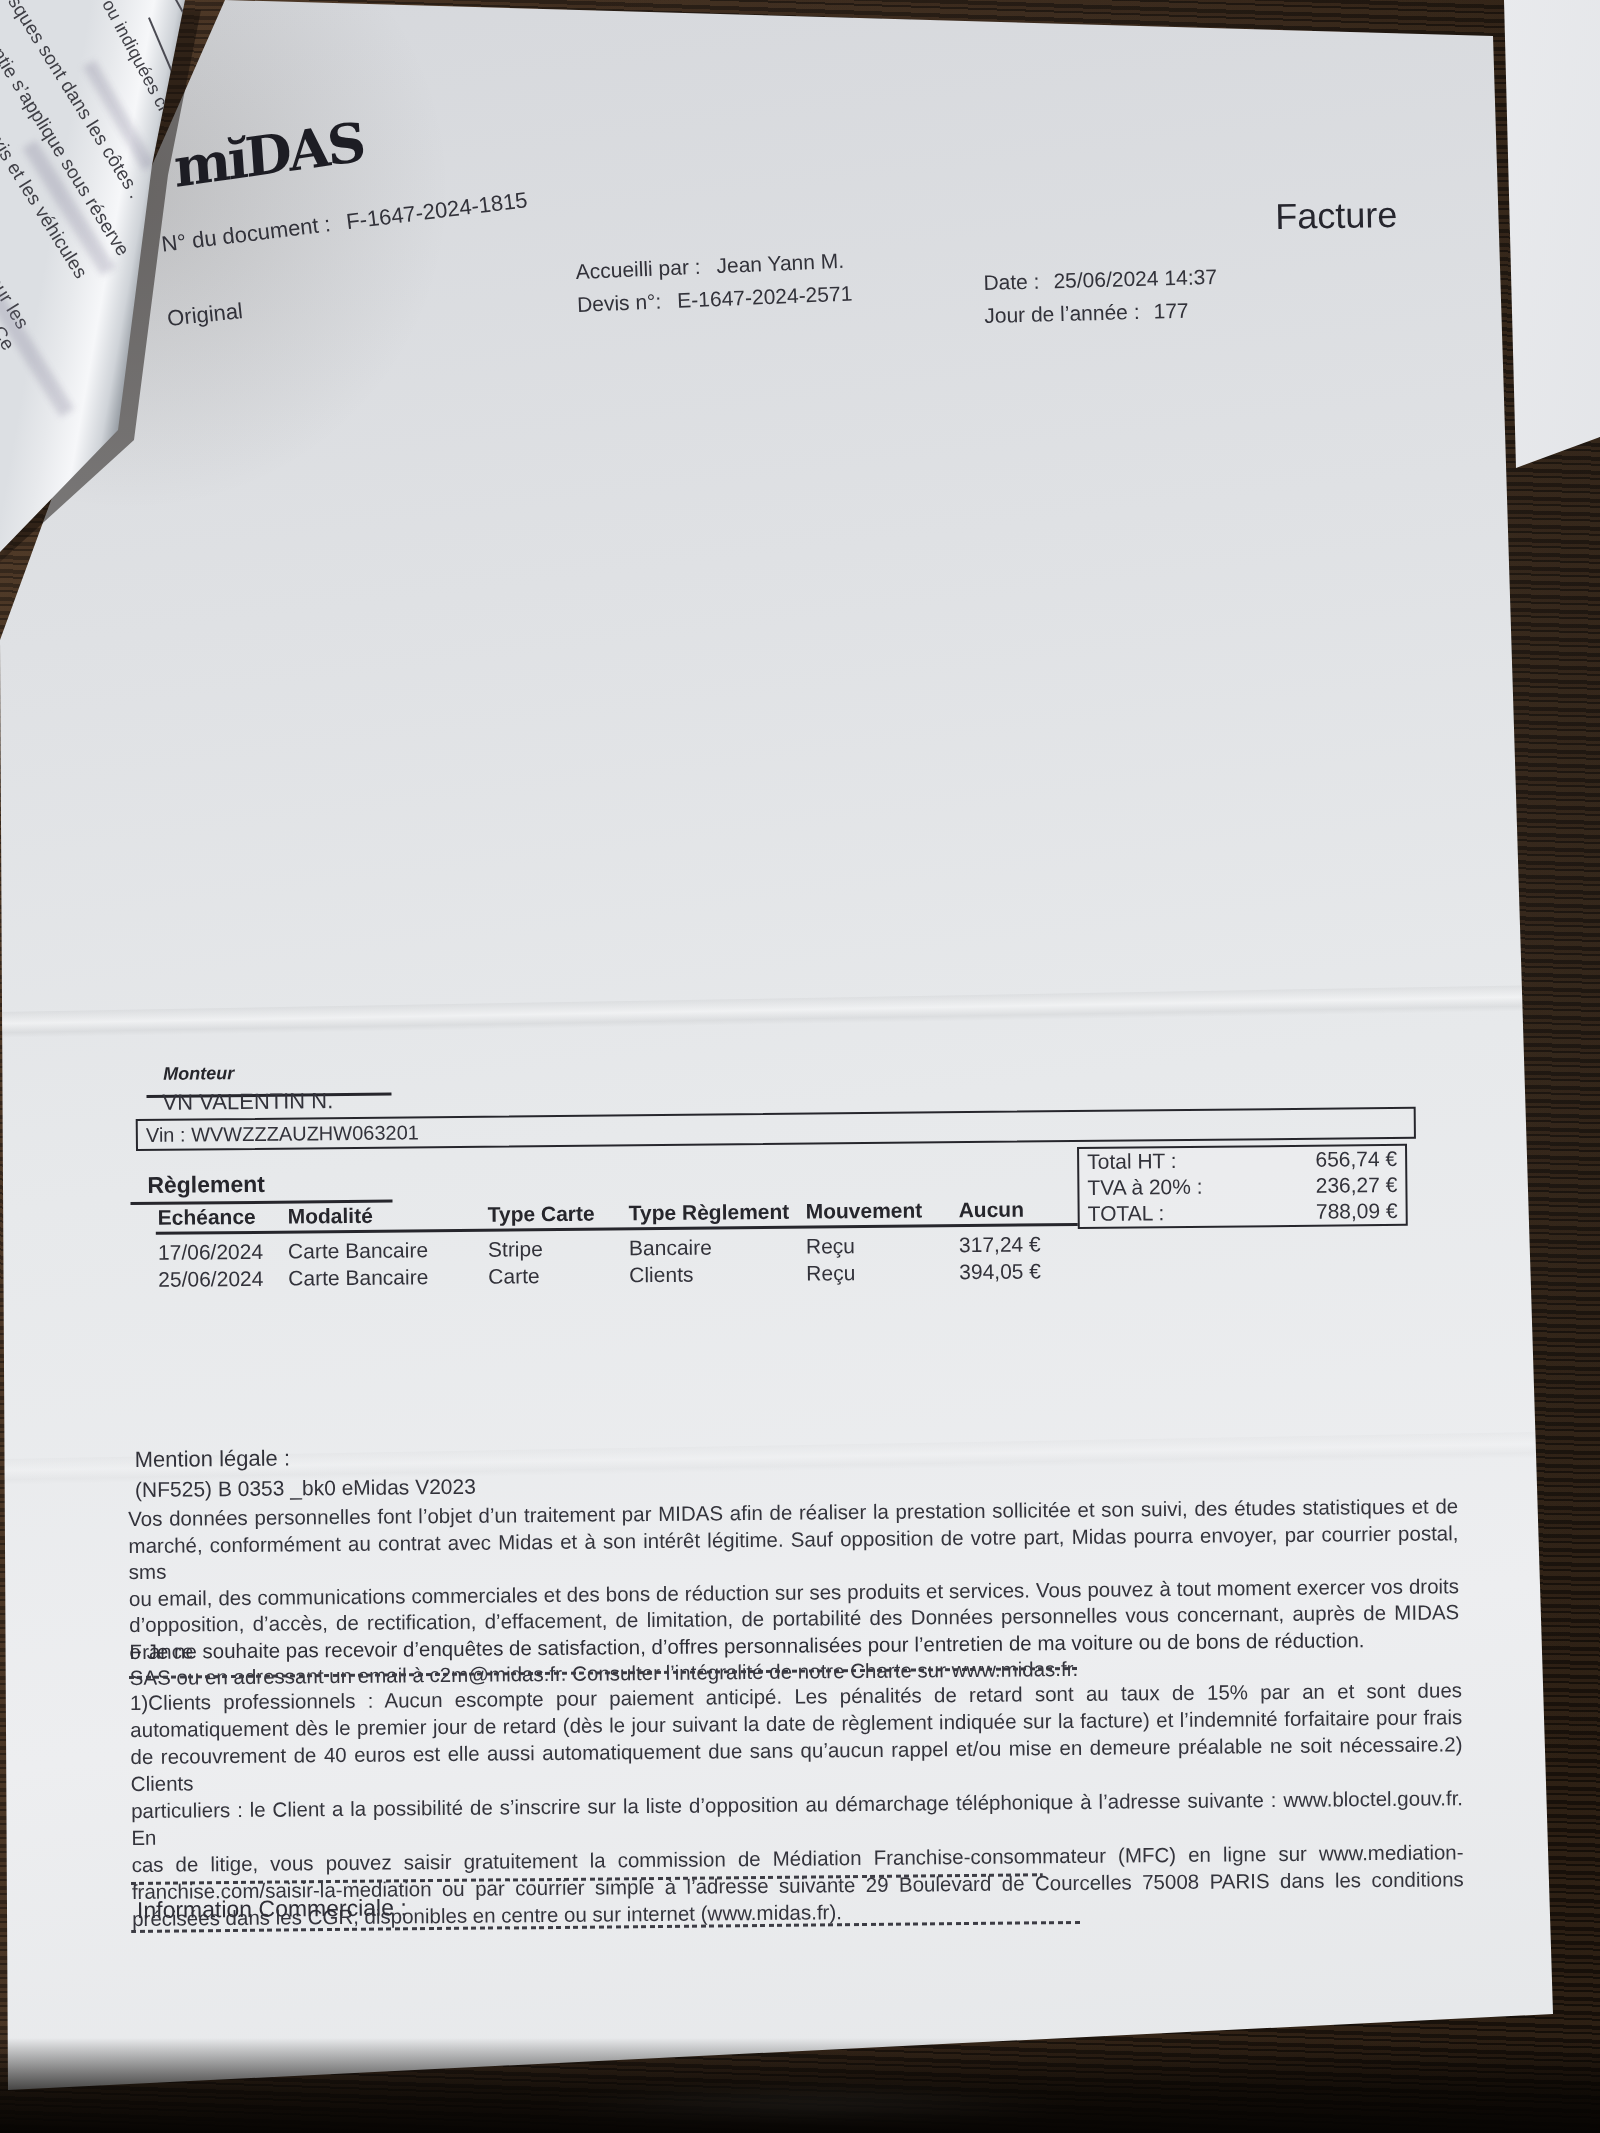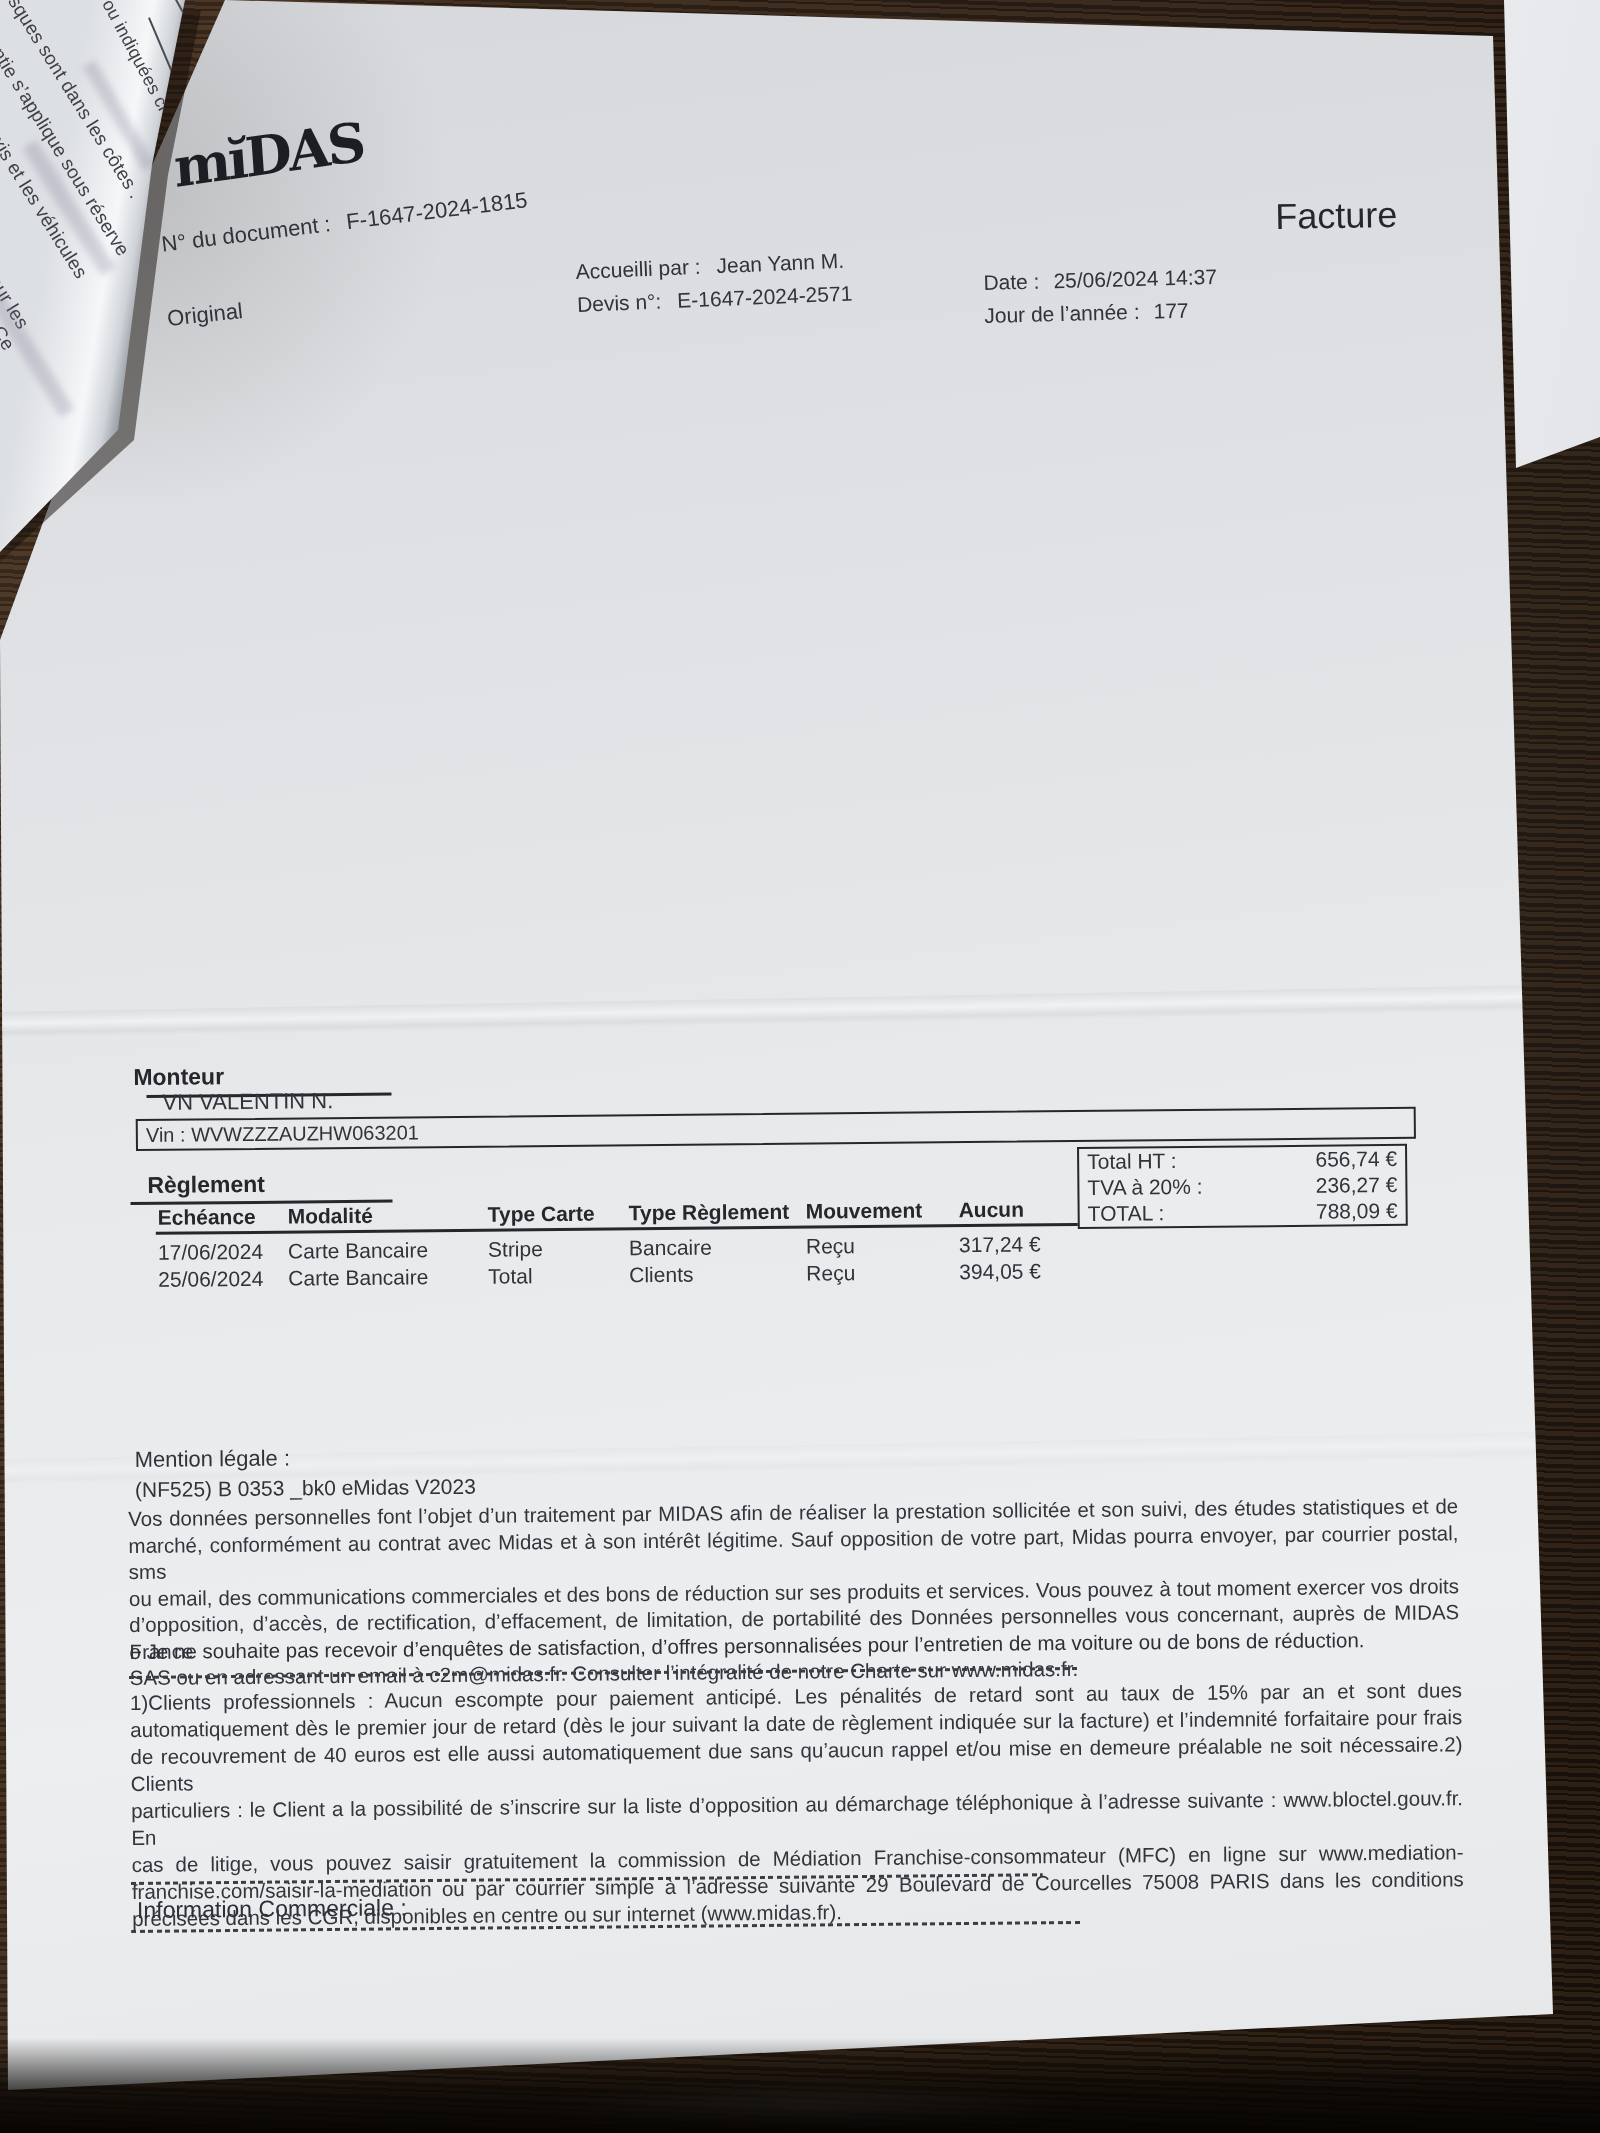--- a/index.html
+++ b/index.html
@@ -49,21 +49,21 @@
             transform:rotate(-2.4deg);transform-origin:0 0;}
   .received .val{margin-left:16px;}
   .dateblock{left:983px;top:266px;font-size:21px;line-height:33px;
              transform:rotate(-1.5deg);transform-origin:0 0;}
   .dateblock .val{margin-left:14px;}
   .facture{left:1275px;top:196px;font-size:36px;color:#26262e;
            transform:rotate(-1deg);transform-origin:0 0;}
 
   
   .mid{position:absolute;inset:0;transform:rotate(-0.55deg);transform-origin:140px 1150px;}
-  .monteur-label{left:134px;top:1064px;font-size:23px;font-weight:700;color:#26262c;}
+  .monteur-label{left:164px;top:1064px;font-size:18px;font-weight:700;color:#26262c;font-style:italic;}
   .monteur-rule{left:147px;top:1095px;width:245px;height:3px;background:#26262c;}
   .monteur-name{left:163px;top:1090px;font-size:22px;}
   .vin-box{left:136px;top:1119px;width:1280px;height:32px;border:2px solid #26262c;
            box-sizing:border-box;font-size:20px;line-height:28px;padding-left:8px;}
   .totals-box{left:1077px;top:1156px;width:330px;height:82px;border:2.5px solid #26262c;
               box-sizing:border-box;display:flex;flex-direction:column;justify-content:space-around;
               font-size:21px;padding:0 8px;background:rgba(240,241,243,0.35);}
   .totals-row{display:flex;justify-content:space-between;}
   .reglement-label{left:147px;top:1172px;font-size:23px;font-weight:700;color:#26262c;}
   .reglement-rule{left:130px;top:1202px;width:262px;height:3px;background:#26262c;}
@@ -188,21 +188,21 @@
 
       <div class="abs ink td r1 c0">17/06/2024</div>
       <div class="abs ink td r1 c1x">Carte Bancaire</div>
       <div class="abs ink td r1 c2x">Stripe</div>
       <div class="abs ink td r1 c3x">Bancaire</div>
       <div class="abs ink td r1 c4x">Reçu</div>
       <div class="abs ink td r1 c5x">317,24 €</div>
 
       <div class="abs ink td r2 c0">25/06/2024</div>
       <div class="abs ink td r2 c1x">Carte Bancaire</div>
-      <div class="abs ink td r2 c2x">Total</div>
+      <div class="abs ink td r2 c2x">Carte</div>
       <div class="abs ink td r2 c3x">Clients</div>
       <div class="abs ink td r2 c4x">Reçu</div>
       <div class="abs ink td r2 c5x">394,05 €</div>
     </div>
 
     <div class="legal">
       <div class="abs ink mention">Mention légale :</div>
       <div class="abs ink nf525">(NF525) B 0353 _bk0 eMidas V2023</div>
 
       <div class="abs para p1">

